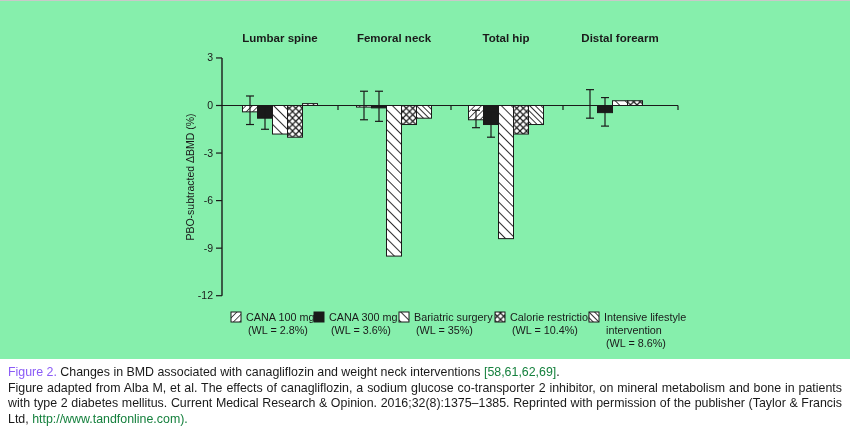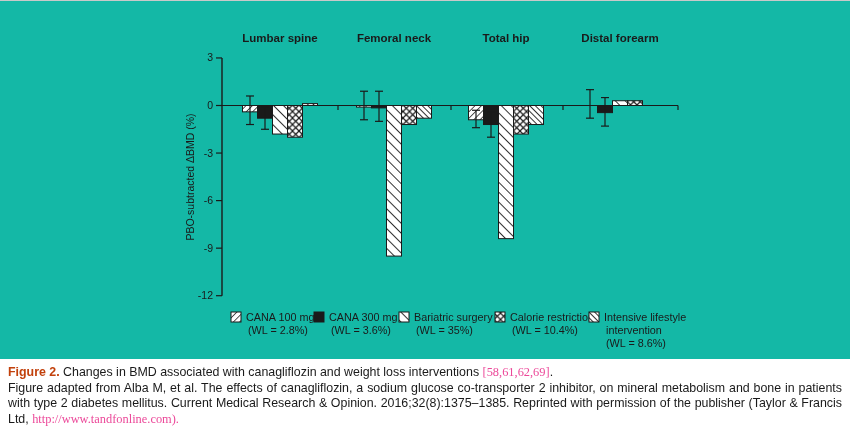--- a/index.html
+++ b/index.html
@@ -1,22 +1,22 @@
 <!DOCTYPE html>
 <html><head>
 <meta charset="utf-8">
 <style>
   html,body{margin:0;padding:0;background:#ffffff;}
   body{width:850px;height:437px;font-family:"Liberation Sans",sans-serif;color:#1a1a1a;border-top:1px solid #c9c9c9;box-sizing:border-box;}
-  #figure-area{position:relative;width:850px;height:358px;background:#14b8a6;}
+  #figure-area{position:relative;width:850px;height:358px;background:#86efac;}
   svg text{font-family:"Liberation Sans",sans-serif;}
   #caption-area{padding:6px 8px 0 8px;font-size:12.4px;line-height:15.6px;color:#1a1a1a;}
   .caption-p{text-align:justify;margin:0;}
-  .figlabel{font-weight:bold;color:#c2410c;margin-top:8px;}
-  .link{color:#ec4899;font-family:Liberation Serif, serif;}
+  .figlabel{font-weight:normal;color:#8b5cf6;margin-top:8px;}
+  .link{color:#15803d;}
   .italic{}
 </style>
 </head>
 <body>
 
 <div id="figure-area">
   <svg id="chart-svg" width="850" height="358" viewBox="0 0 850 358">
     <defs>
       <pattern id="pat-diag-up" width="4.5" height="4.5" patternUnits="userSpaceOnUse" patternTransform="rotate(45)">
         <rect width="4.5" height="4.5" fill="#ffffff"></rect>
@@ -142,15 +142,15 @@
       <g>
         <rect x="589" y="311" width="10" height="10" fill="url(#pat-diag-down-dense)" stroke="#1a1a1a" stroke-width="1"></rect>
         <text x="604" y="320" font-size="10.8" fill="#1a1a1a">Intensive lifestyle</text>
         <text x="606" y="333" font-size="10.8" fill="#1a1a1a">intervention</text>
         <text x="606" y="346" font-size="10.8" fill="#1a1a1a">(WL = 8.6%)</text>
       </g>
     </svg>
 </div>
 
 <div id="caption-area">
-    <div class="caption-p"><span class="figlabel">Figure 2.</span><span> Changes in BMD associated with canagliflozin and weight loss interventions </span><span class="link">[58,61,62,69]</span><span>.</span></div>
+    <div class="caption-p"><span class="figlabel">Figure 2.</span><span> Changes in BMD associated with canagliflozin and weight neck interventions </span><span class="link">[58,61,62,69]</span><span>.</span></div>
     <div class="caption-p"><span>Figure adapted from Alba M, et al. The effects of canagliflozin, a sodium glucose co-transporter 2 inhibitor, on mineral metabolism and bone in patients with type 2 diabetes mellitus. </span><span class="italic">Current Medical Research &amp; Opinion</span><span>. 2016;32(8):1375–1385. Reprinted with permission of the publisher (Taylor &amp; Francis Ltd, </span><span class="link">http://www.tandfonline.com).</span></div>
   </div>
 
 </body></html>

